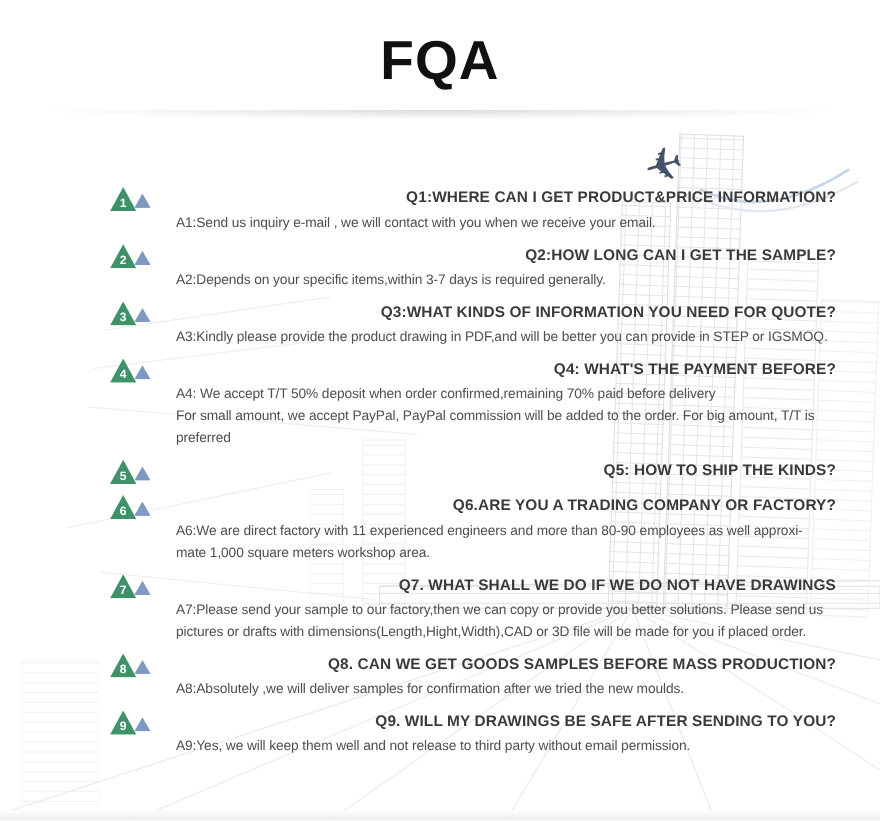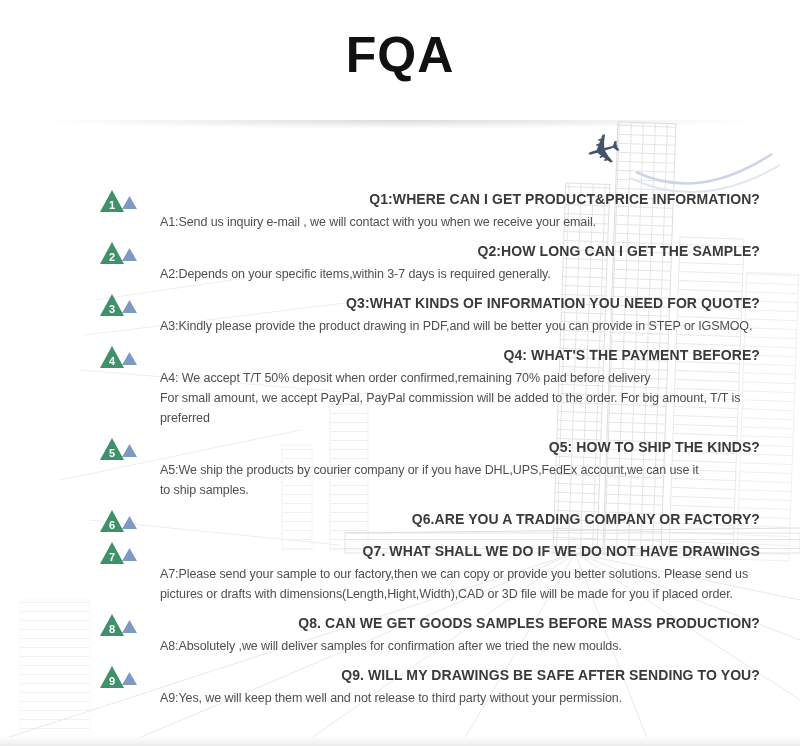--- a/index.html
+++ b/index.html
@@ -4,21 +4,21 @@
 <style>
   html,body{margin:0;padding:0;}
   body{
     width:800px;height:746px;position:relative;overflow:hidden;
     background:#ffffff;
     font-family:"Liberation Sans",sans-serif;
     --green:#3e9169; --blue:#8099c3; --qcol:#3a3a3a; --acol:#4f4f4f;
     --plane:#44536a;
   }
   
-  .header{position:relative;z-index:3;height:120px;background:#ffffff;}
+  .header{position:relative;z-index:3;height:100px;background:#ffffff;}
   .header h1{
     margin:0;text-align:center;padding-top:30px;
     font-size:50px;font-weight:600;letter-spacing:1px;color:#111;
     line-height:1;
   }
   .header-shadow{
     height:16px;width:100%;
     background:radial-gradient(ellipse 46% 9px at 50% 0%, rgba(0,0,0,0.14), rgba(0,0,0,0.05) 60%, rgba(0,0,0,0) 100%);
   }
   
@@ -177,34 +177,34 @@
 
   <div class="faq-item">
     <div class="marker">
       <span class="tri-green">
           <i class="num">5</i>
         </span>
       <span class="tri-blue"></span>
     </div>
     <div class="qa">
       <div class="q">Q5: HOW TO SHIP THE KINDS?</div>
-      <div class="a">A5:We ship the products by courier company or if you have DHL,UPS,FedEx account,we can use it
-to ship samples.</div>
     </div>
   </div>
 
   <div class="faq-item">
     <div class="marker">
       <span class="tri-green">
           <i class="num">6</i>
         </span>
       <span class="tri-blue"></span>
     </div>
     <div class="qa">
       <div class="q">Q6.ARE YOU A TRADING COMPANY OR FACTORY?</div>
+      <div class="a">A6:We are direct factory with 11 experienced engineers and more than 80-90 employees as well approxi-
+mate 1,000 square meters workshop area.</div>
     </div>
   </div>
 
   <div class="faq-item">
     <div class="marker">
       <span class="tri-green">
           <i class="num">7</i>
         </span>
       <span class="tri-blue"></span>
     </div>
@@ -230,19 +230,19 @@
 
   <div class="faq-item">
     <div class="marker">
       <span class="tri-green">
           <i class="num">9</i>
         </span>
       <span class="tri-blue"></span>
     </div>
     <div class="qa">
       <div class="q">Q9. WILL MY DRAWINGS BE SAFE AFTER SENDING TO YOU?</div>
-      <div class="a">A9:Yes, we will keep them well and not release to third party without your permission.</div>
+      <div class="a">A9:Yes, we will keep them well and not release to third party without email permission.</div>
     </div>
   </div>
 
 </div>
 
 <div class="bottom-fade"></div>
 
 </body></html>

